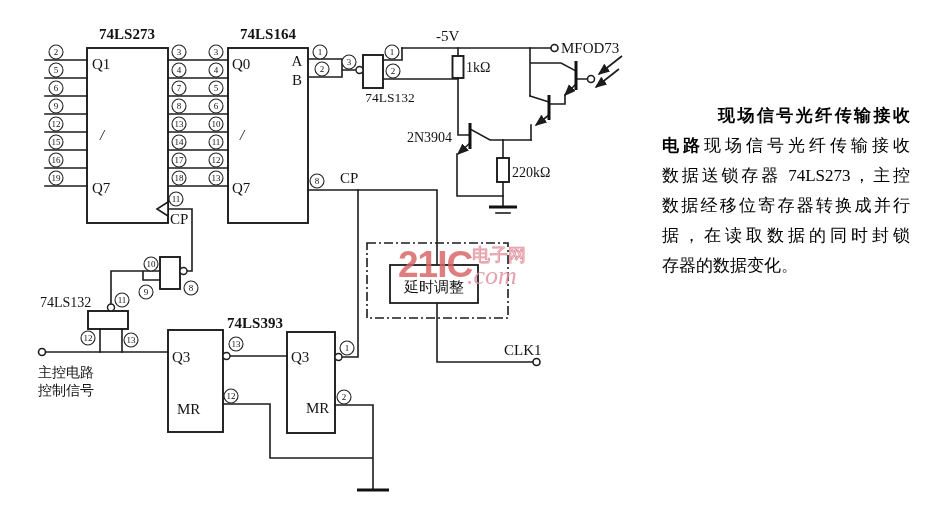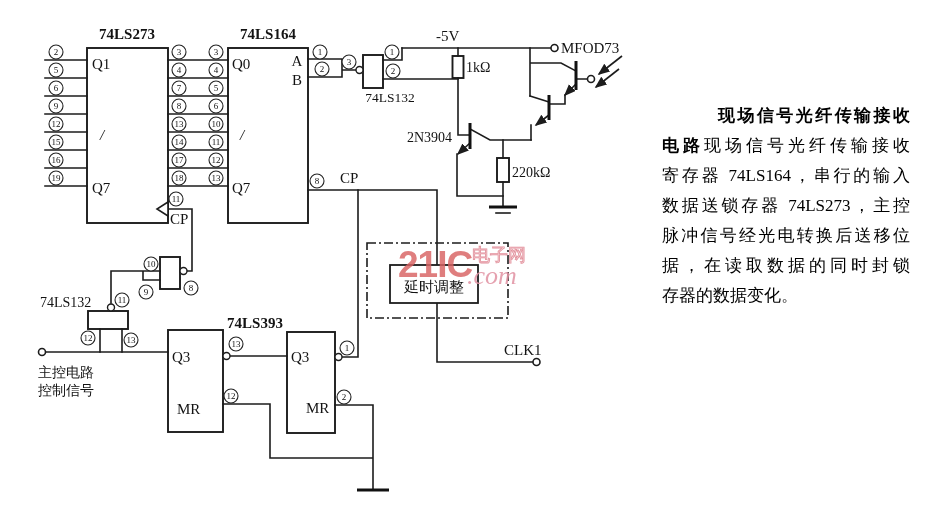--- a/index.html
+++ b/index.html
@@ -334,19 +334,18 @@
   <g>
     <text class="wm-big" x="398" y="277">21IC</text>
     <text class="wm-cjk" x="472" y="261">电子网</text>
     <text class="wm-com" x="467" y="284">.com</text>
   </g>
 </svg>
 
 <div class="caption">
   <div class="cap-line cap-title">现场信号光纤传输接收</div>
   <div class="cap-line"><span class="cap-lead">电路</span><span>现场信号光纤传输接收</span></div>
-  <div class="cap-line">寄存器 74LS164，串行的输入</div>
   <div class="cap-line">数据送锁存器 74LS273，主控</div>
-  <div class="cap-line">脉冲信号经光电转换后送移位</div>
+  <div class="cap-line">数据经移位寄存器转换成并行</div>
   <div class="cap-line">据，在读取数据的同时封锁</div>
   <div class="cap-line last">存器的数据变化。</div>
 </div>
 </div>
 
 </body></html>

